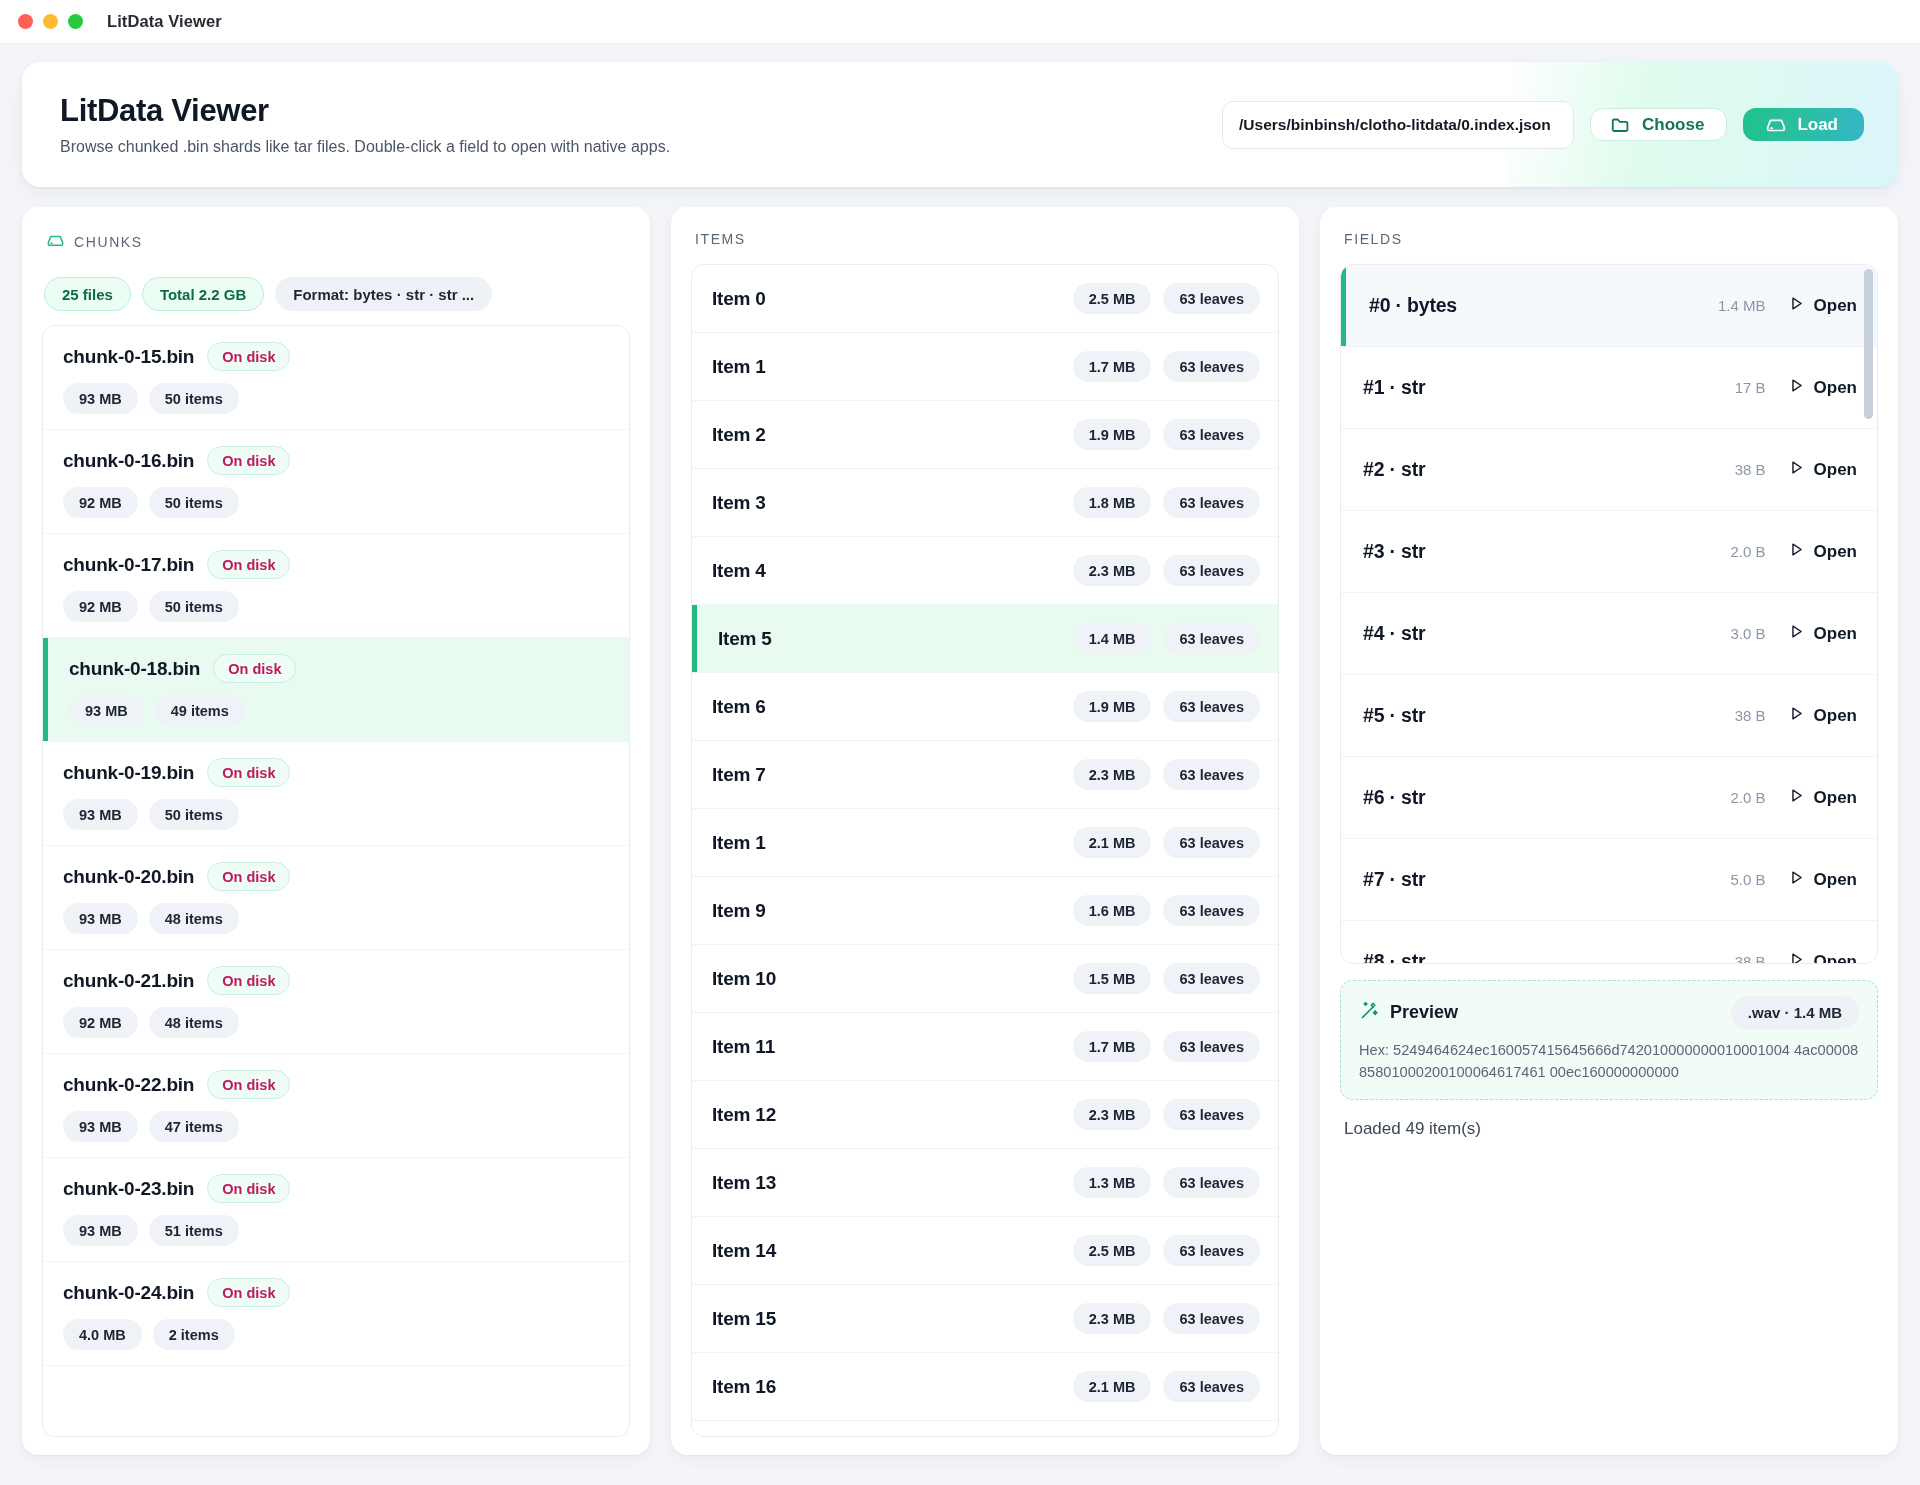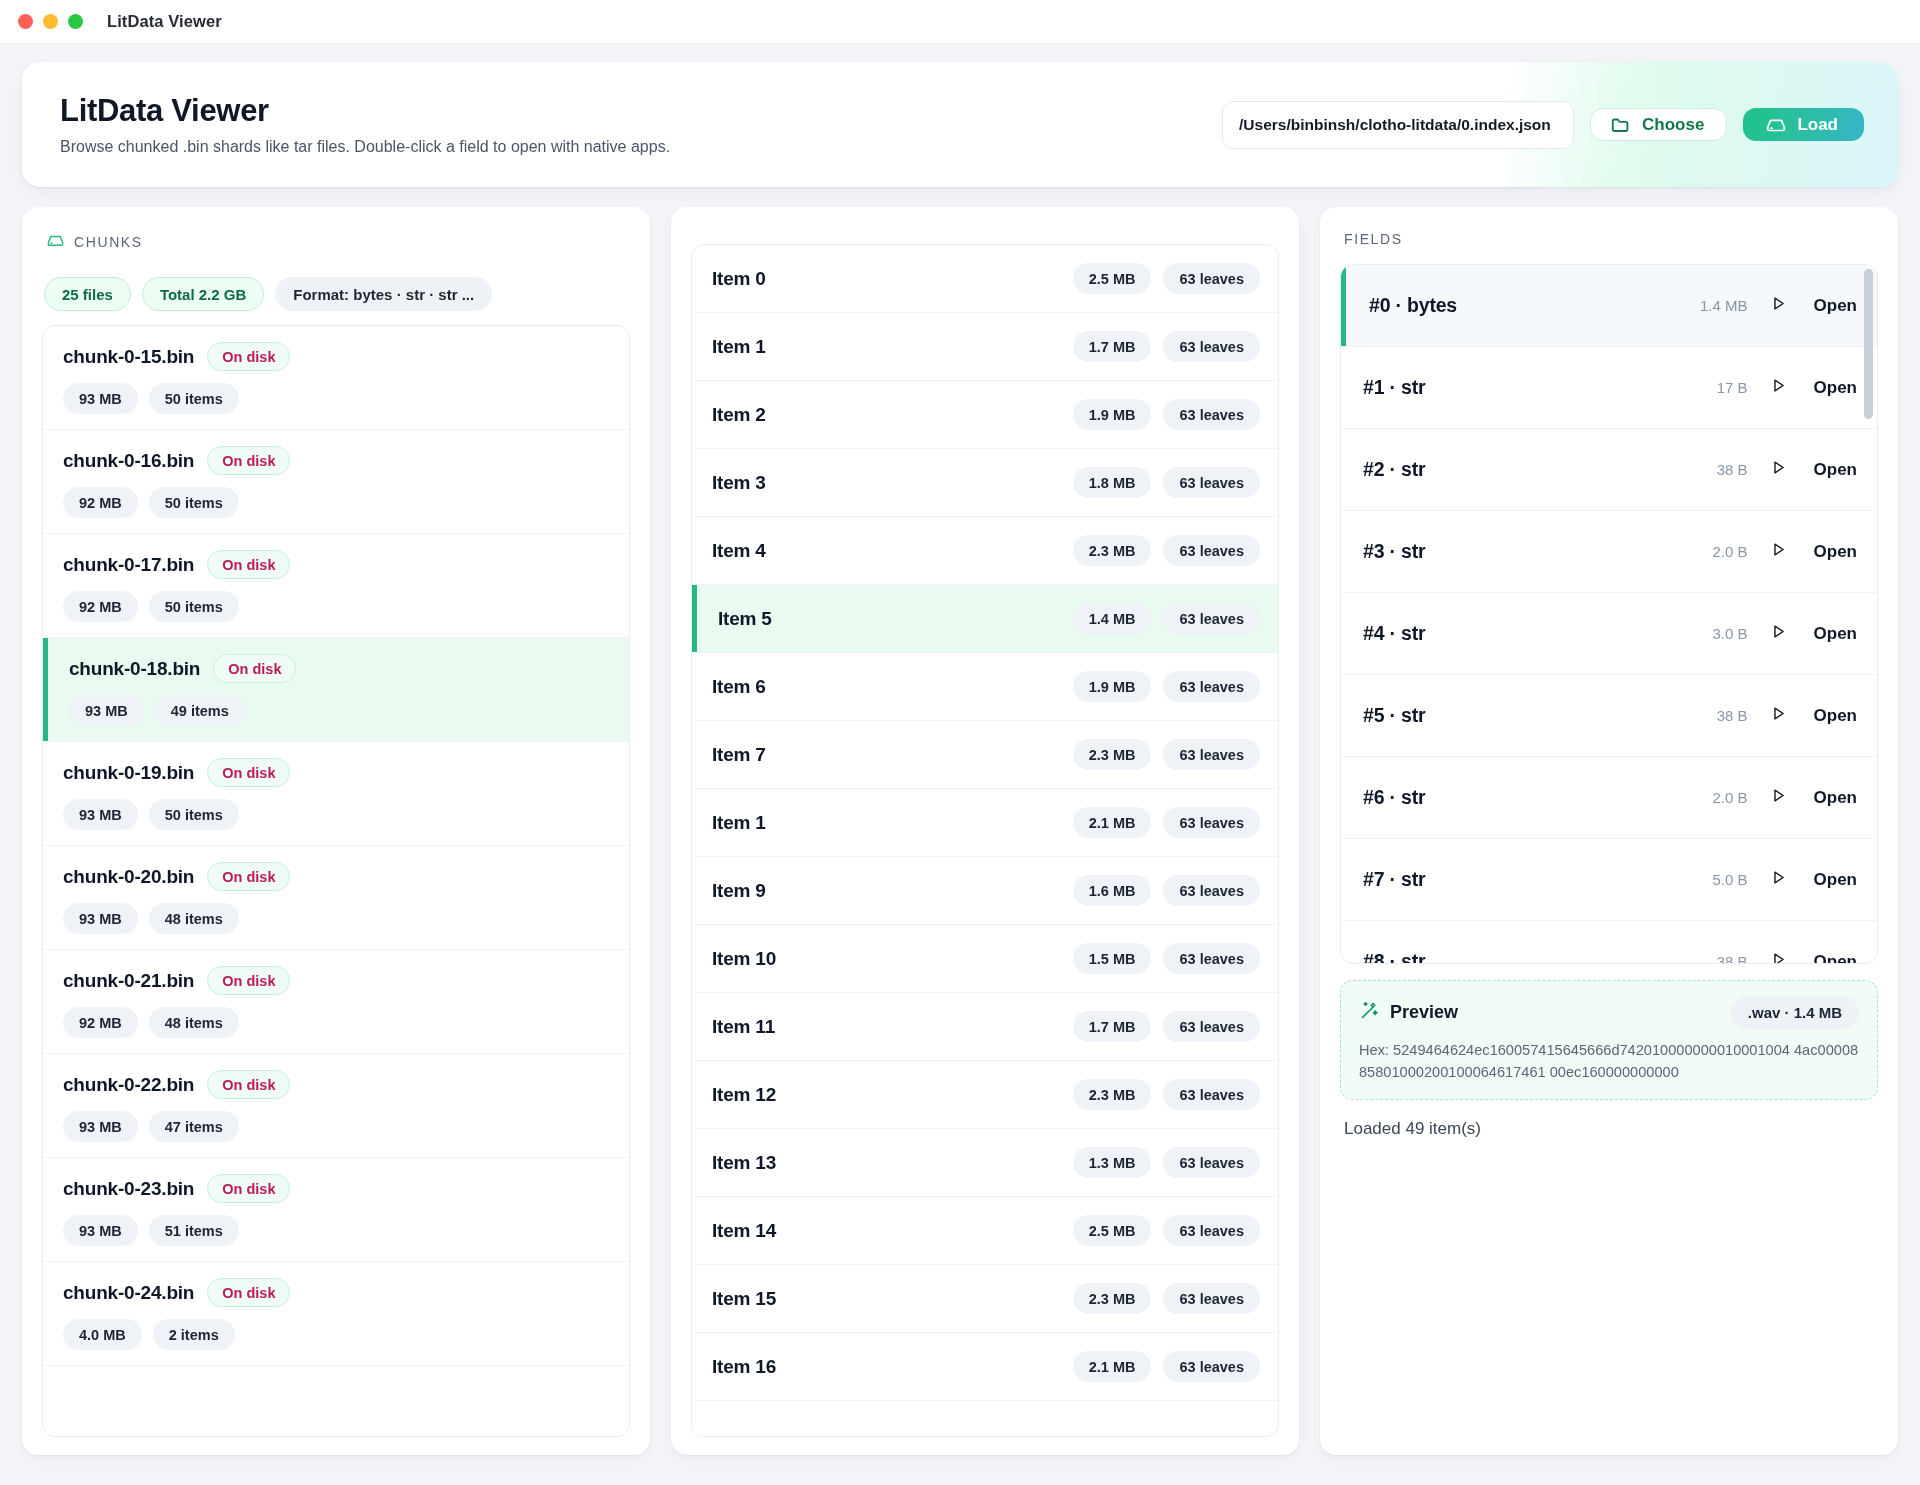--- a/index.html
+++ b/index.html
@@ -223,21 +223,21 @@
   .field-row.sel .field-name { padding-left: 6px; }
   .field-name {
     font-size: 19.5px; font-weight: bold; color: #101828;
     letter-spacing: -.2px;
   }
   .field-right { margin-left: auto; display: flex; align-items: center; gap: 22px; }
   .field-size {
     font-size: 15px; color: #8a96a8; font-weight: normal;
   }
   .open-btn {
-    display: inline-flex; align-items: center; gap: 27px;
+    display: inline-flex; align-items: center; gap: 9px;
     font-size: 17px; font-weight: bold; color: #111a27;
     cursor: pointer; background: none; border: none;
     font-family: "Liberation Sans", sans-serif;
     padding: 0;
   }
   .scrollbar {
     position: absolute; right: 4px; top: 4px;
     width: 9px; height: 150px;
     background: #c7cfdb; border-radius: 5px;
   }
@@ -431,20 +431,23 @@
                 <div class="chunk-chips">
                   <span class="pill">4.0 MB</span>
                   <span class="pill">2 items</span>
                 </div>
               </div>
             </div>
         </div>
       </div>
 
       <div class="panel">
+        <div class="panel-head">
+          <span>ITEMS</span>
+        </div>
         <div class="listbox" style="margin-top:17px;">
           <div class="listbox-inner">
               <div class="item-row">
                 <span class="item-name">Item 0</span>
                 <span class="item-meta">
                   <span class="pill">2.5 MB</span>
                   <span class="pill">63 leaves</span>
                 </span>
               </div>
               <div class="item-row">

